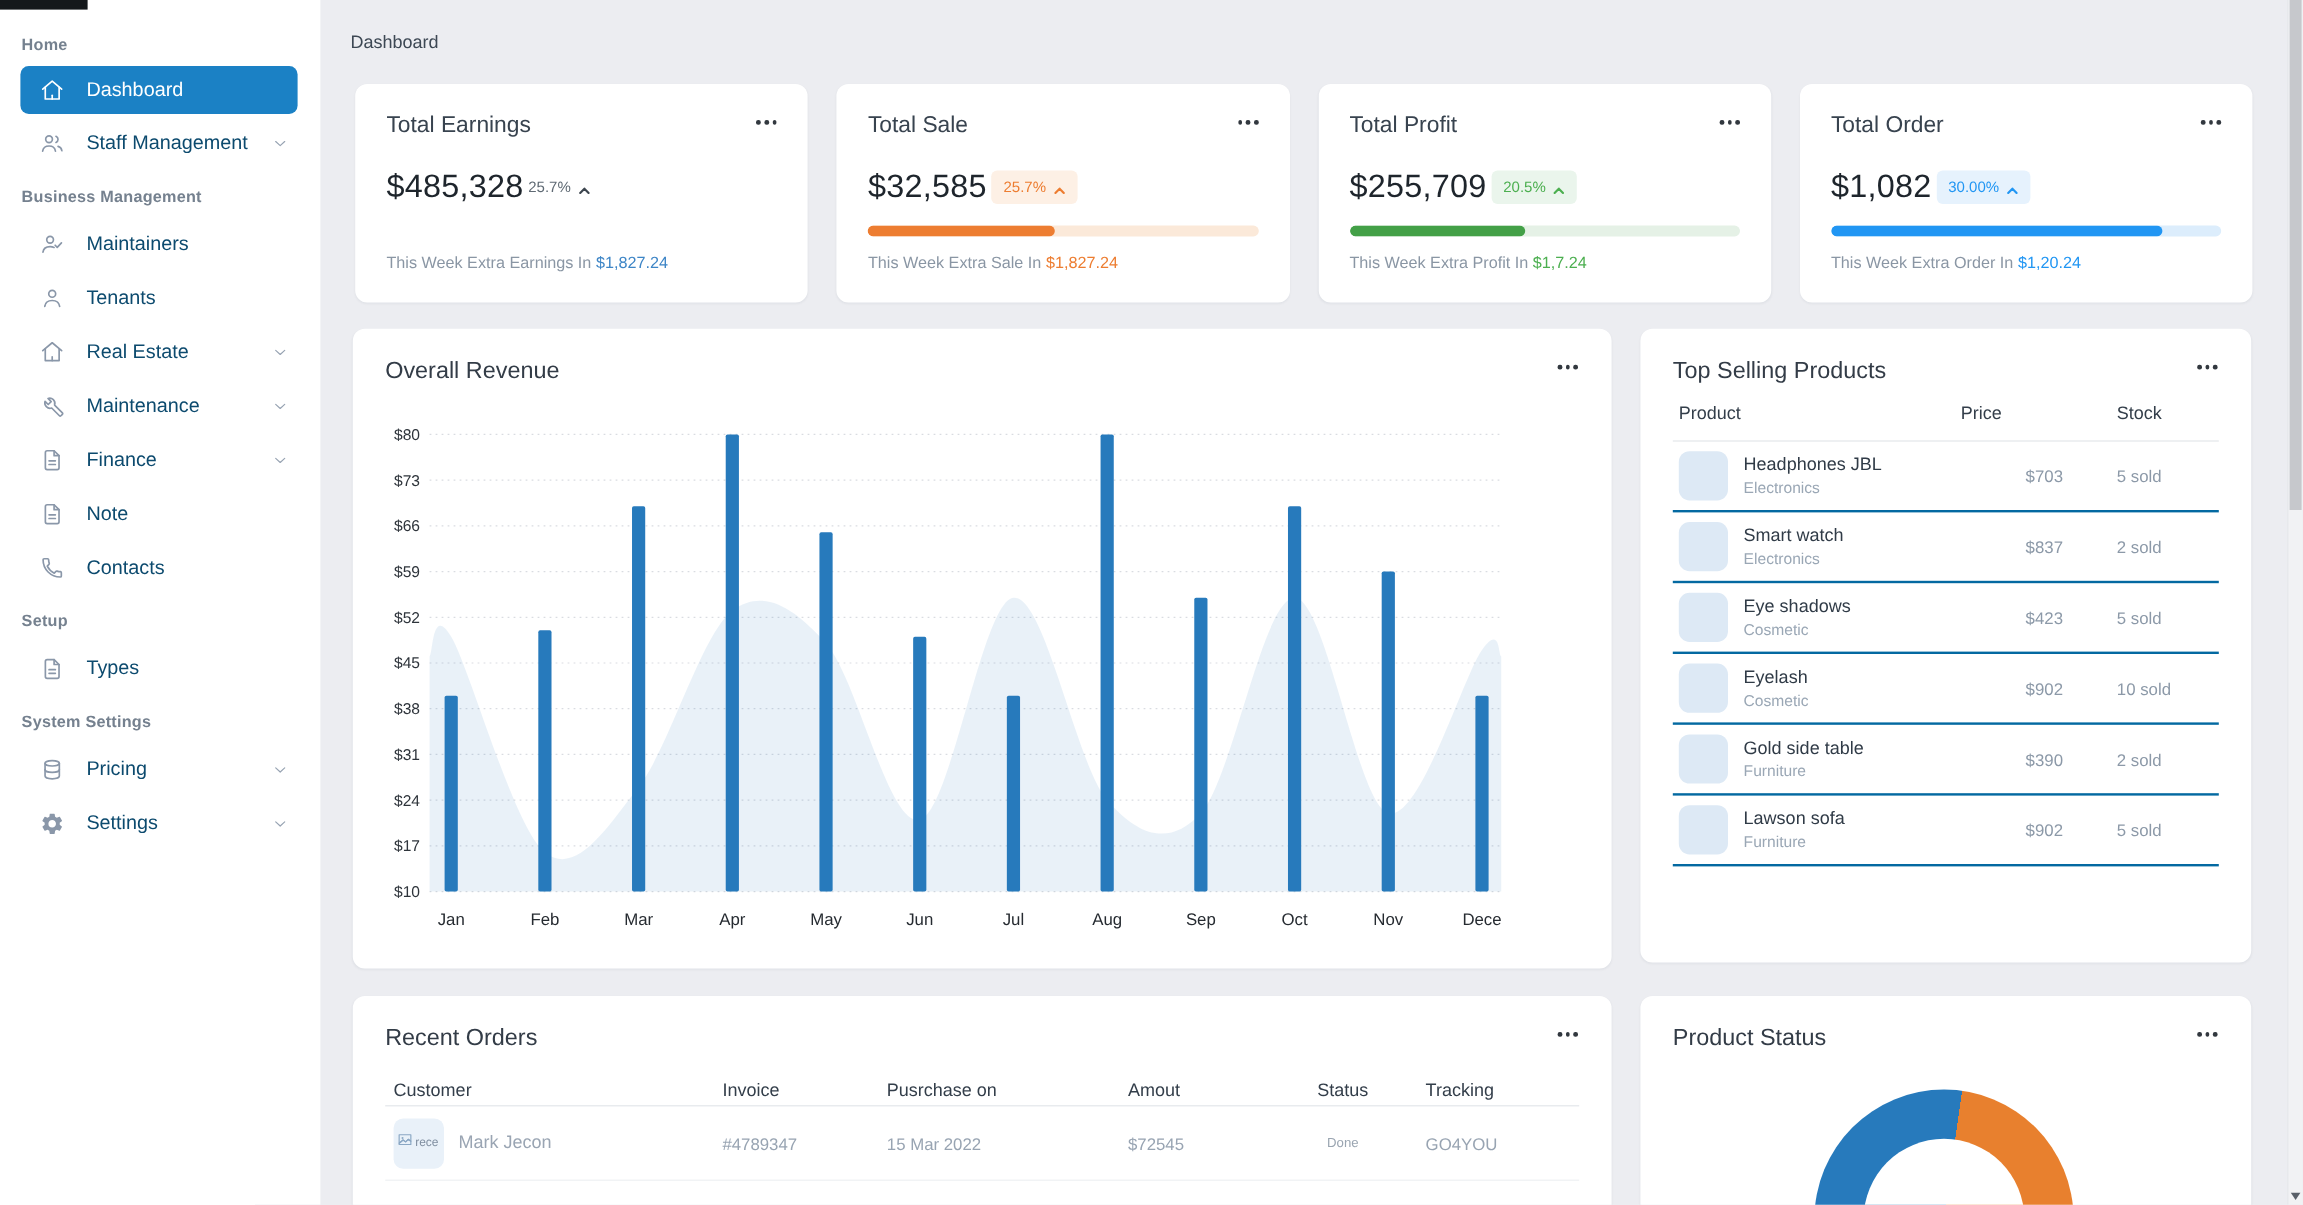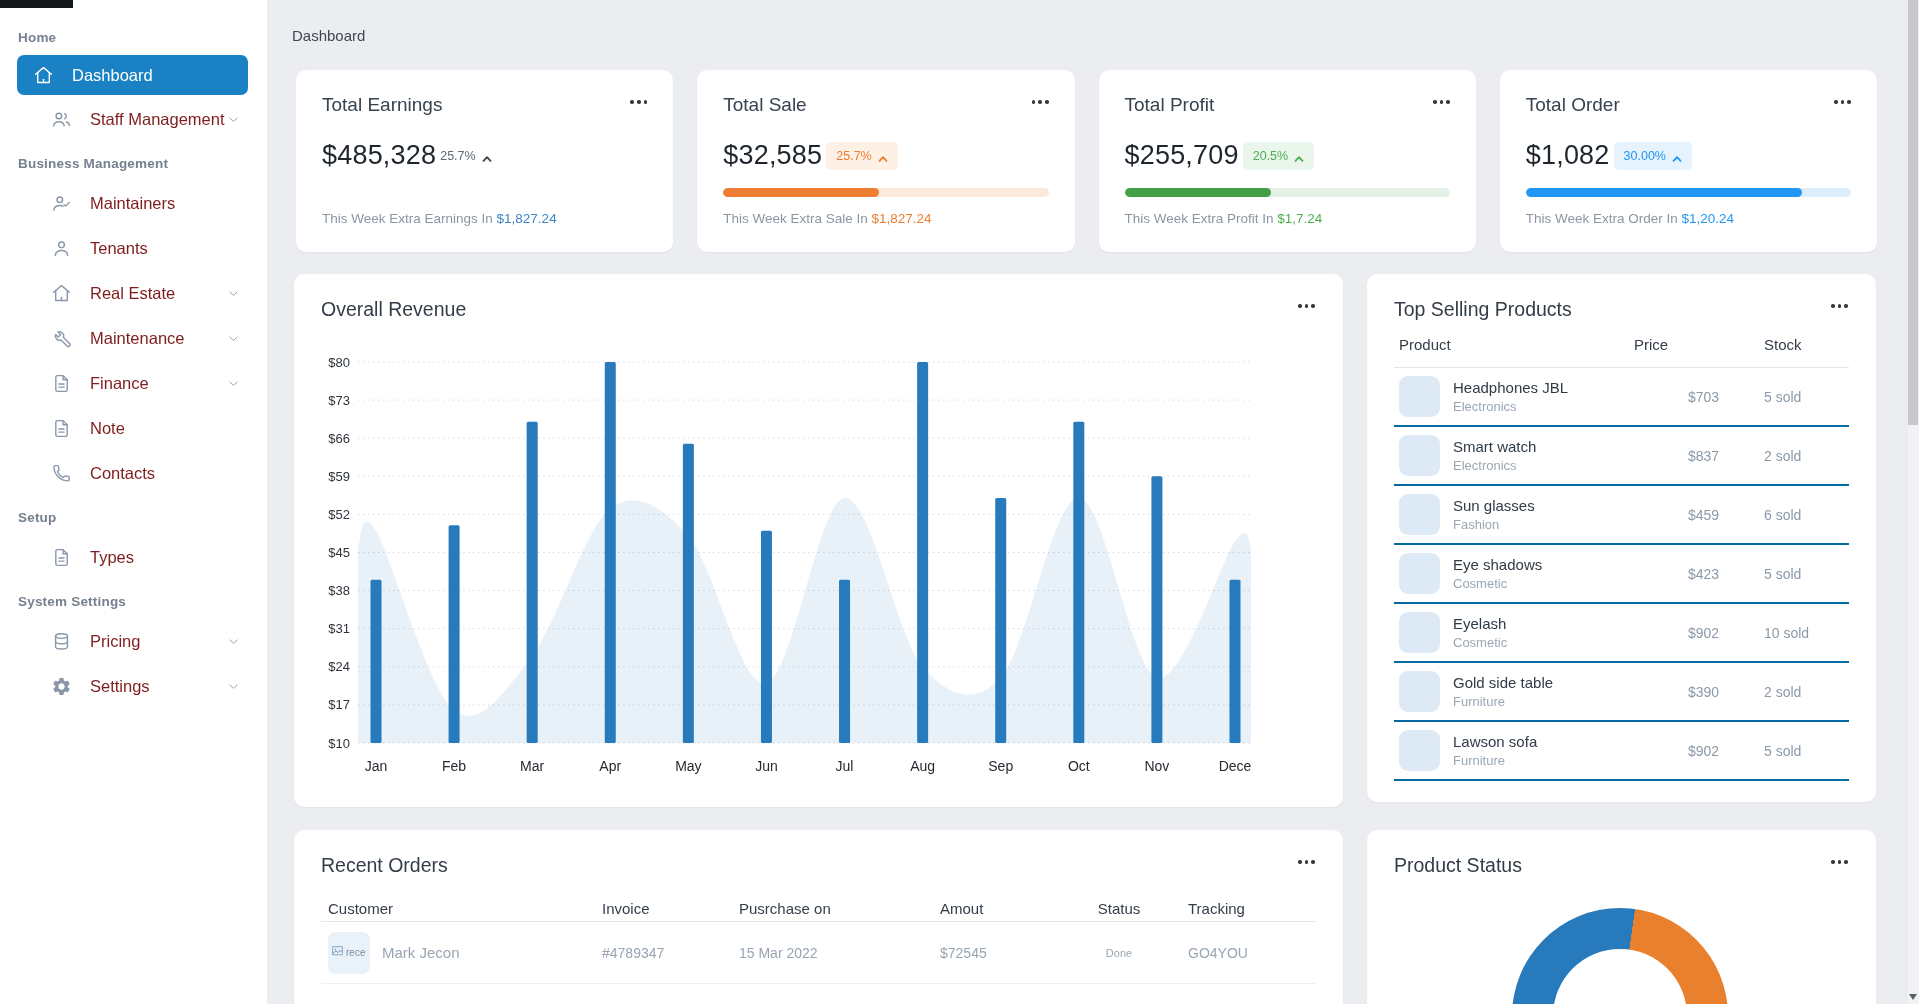--- a/index.html
+++ b/index.html
@@ -8,21 +8,21 @@
     background:#ecedf1;
     font-family:"Liberation Sans","DejaVu Sans",sans-serif;
     -webkit-font-smoothing:antialiased;
   }
   
   .sidebar{position:absolute;left:0;top:0;width:267px;height:1004px;background:#fff;z-index:2}
   .top-strip{position:absolute;left:0;top:0;width:73px;height:8px;background:#15181b;z-index:6}
   .nav{padding-top:30px}
   .nav-section-label{margin:14px 0 10px 18px;font-size:13.5px;font-weight:700;color:#75818f;letter-spacing:.2px}
   .nav-section:first-child .nav-section-label{margin-top:0}
-  .nav-item{height:45px;display:flex;align-items:center;padding-left:51px;color:#7f1d1d;cursor:pointer}
+  .nav-item{height:45px;display:flex;align-items:center;padding-left:33px;color:#0c4a6e;cursor:pointer}
   .nav-item .ic{width:21px;height:21px;flex:0 0 21px;display:flex;align-items:center;justify-content:center;color:#8a97a9}
   .nav-item .lbl{margin-left:18px;font-size:16.5px}
   .nav-item .chev{margin-left:auto;margin-right:26px;width:15px;height:15px;color:#98a4b3}
   .nav-item.active{background:#1b81c5;border-radius:7px;margin:0 19px 2px 17px;padding-left:16px;height:40px;color:#fff}
   .nav-item.active .ic{color:#fff}
   .nav-item.active .lbl{color:#fff}
   .ic svg,.chev svg{width:100%;height:100%;display:block}
   
   .breadcrumb{position:absolute;left:292px;top:27px;font-size:15px;color:#3d4854;z-index:1}
   
@@ -415,29 +415,20 @@
           <div>
             <div class="prod-name">Smart watch</div>
             <div class="prod-cat">Electronics</div>
           </div>
           <div class="prod-price">$837</div>
           <div class="prod-stock">2 sold</div>
         </div>
         <div class="prod-row">
           <div class="prod-thumb"></div>
           <div>
-            <div class="prod-name">Sun glasses</div>
-            <div class="prod-cat">Fashion</div>
-          </div>
-          <div class="prod-price">$459</div>
-          <div class="prod-stock">6 sold</div>
-        </div>
-        <div class="prod-row">
-          <div class="prod-thumb"></div>
-          <div>
             <div class="prod-name">Eye shadows</div>
             <div class="prod-cat">Cosmetic</div>
           </div>
           <div class="prod-price">$423</div>
           <div class="prod-stock">5 sold</div>
         </div>
         <div class="prod-row">
           <div class="prod-thumb"></div>
           <div>
             <div class="prod-name">Eyelash</div>

